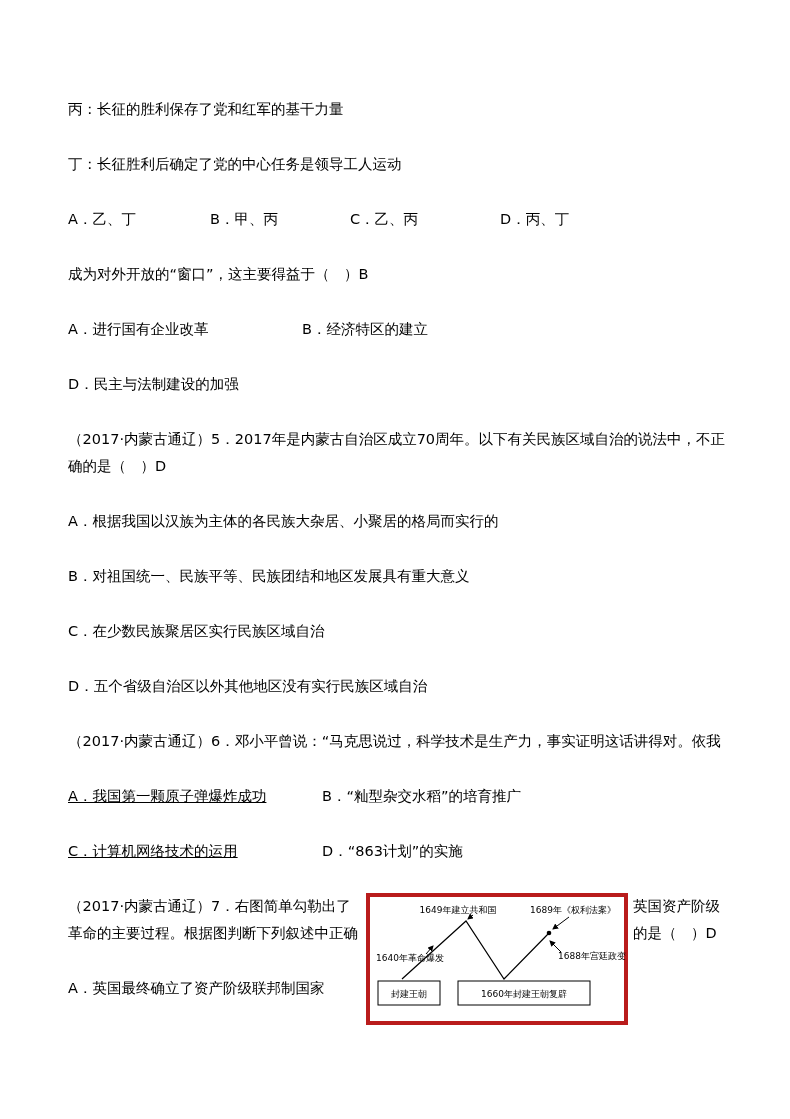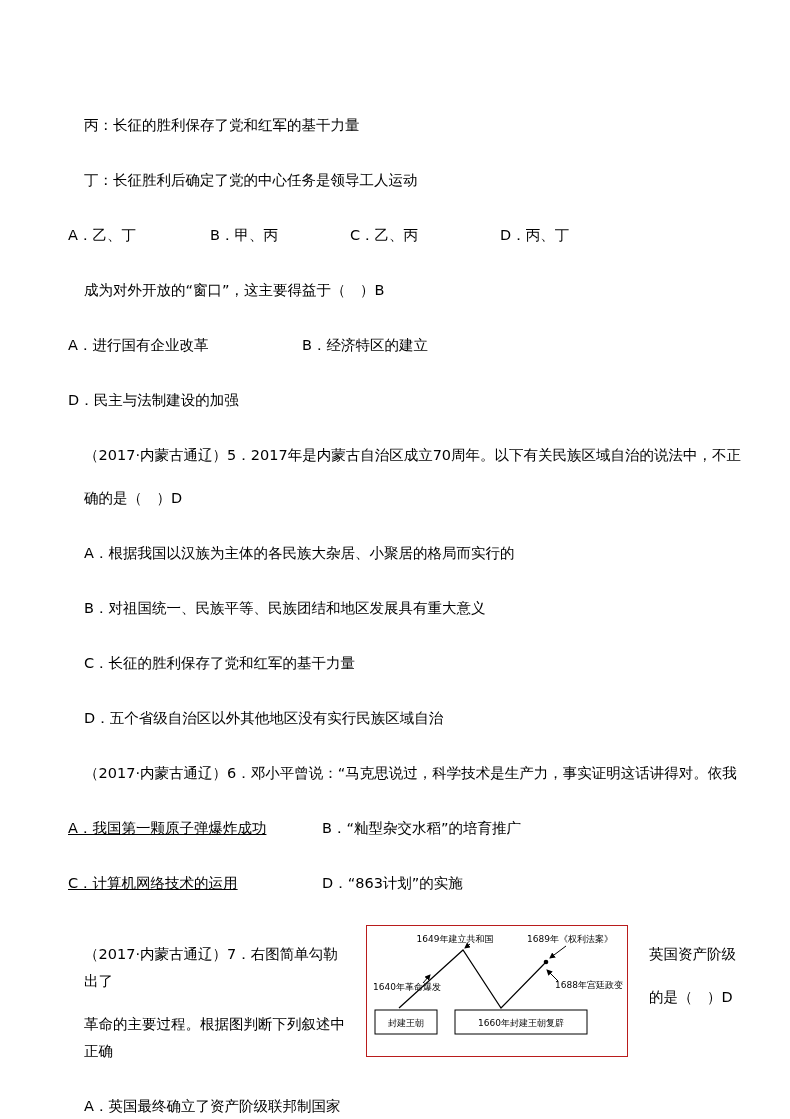--- a/index.html
+++ b/index.html
@@ -3,35 +3,35 @@
 <meta charset="utf-8">
 <style>
   *{box-sizing:border-box;}
   html,body{margin:0;padding:0;}
   body{
     width:790px;height:1119px;background:#ffffff;color:#000;
     font-family:"DejaVu Sans","Liberation Sans",sans-serif;
     font-size:14.5px;
   }
   .page{padding:96px 30px 0 68px;}
-  p{margin:16px;line-height:27px;}
+  p{margin:0;line-height:27px;}
   .blk{margin-bottom:28px;}
   .ansrow{display:flex;line-height:27px;}
   .ansrow span{flex:none;}
   .ansrow .w1{width:142px;}
   .ansrow .w2{width:140px;}
   .ansrow .w3{width:150px;}
   .optrow{display:flex;line-height:27px;}
   .optrow .c1{width:234px;flex:none;}
   .optrow.wide .c1{width:254px;text-decoration:underline;}
   .q7{display:flex;align-items:flex-start;}
   .q7-left{width:298px;flex:none;}
   .q7-left .optA{margin-top:28px;}
   .q7-fig{
-    width:262px;height:132px;flex:none;border:1px solid #b91c1c;background:#fff;
+    width:262px;height:132px;flex:none;border:4px solid #b91c1c;background:#fff;
   }
   .q7-right{padding-left:5px;flex:1;}
   svg text{font-family:"DejaVu Sans","Liberation Sans",sans-serif;font-size:9px;fill:#000;}
 </style>
 </head>
 <body>
 
 <div class="page">
 
   <p class="blk">丙：长征的胜利保存了党和红军的基干力量</p>
@@ -58,21 +58,21 @@
     <span>D．民主与法制建设的加强</span>
   </div>
 
   <div class="blk">
     <p>（2017·内蒙古通辽）5．2017年是内蒙古自治区成立70周年。以下有关民族区域自治的说法中，不正</p>
     <p>确的是（　）D</p>
   </div>
 
   <p class="blk">A．根据我国以汉族为主体的各民族大杂居、小聚居的格局而实行的</p>
   <p class="blk">B．对祖国统一、民族平等、民族团结和地区发展具有重大意义</p>
-  <p class="blk">C．长征的胜利保存了党和红军的基干力量</p>
+  <p class="blk">C．在少数民族聚居区实行民族区域自治</p>
   <p class="blk">D．五个省级自治区以外其他地区没有实行民族区域自治</p>
 
   <div class="blk">
     <p>（2017·内蒙古通辽）6．邓小平曾说：“马克思说过，科学技术是生产力，事实证明这话讲得对。依我</p>
   </div>
 
   <div class="optrow wide blk">
     <span class="c1">A．我国第一颗原子弹爆炸成功</span>
     <span>B．“籼型杂交水稻”的培育推广</span>
   </div>

